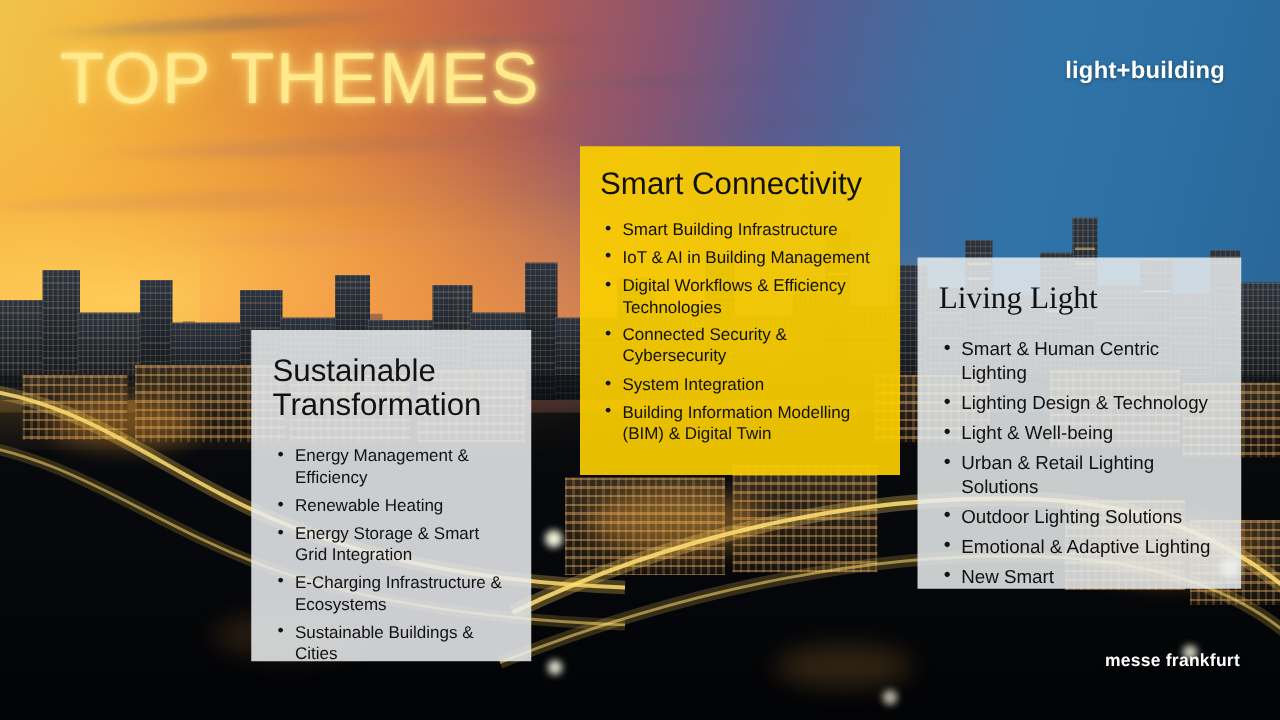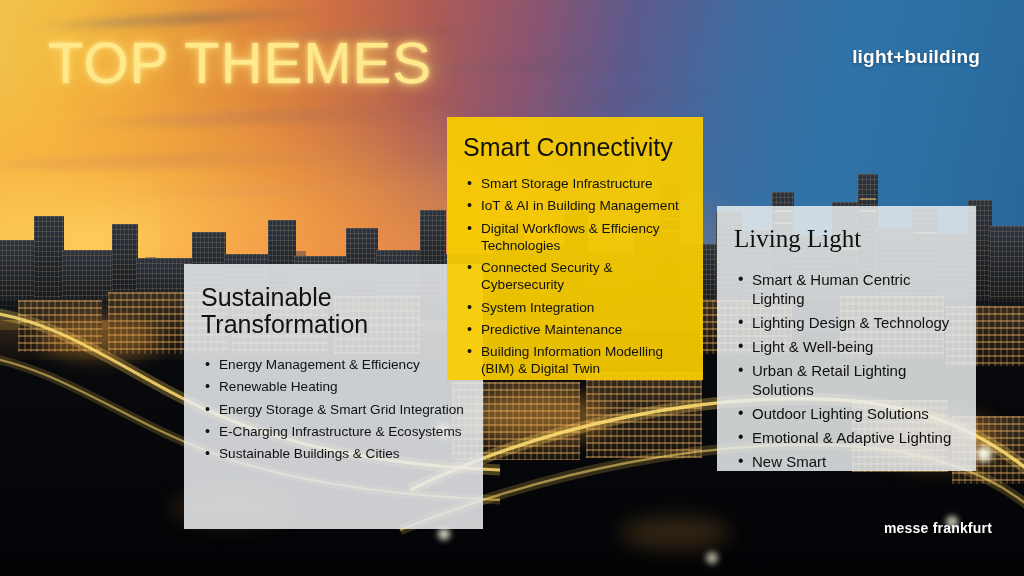--- a/index.html
+++ b/index.html
@@ -144,42 +144,42 @@
     text-shadow: 0 1px 3px rgba(0,0,0,.35);
   }
   #mf-logo {
     position: absolute; right: 32px; top: 520px;
     color: #ffffff; font-weight: bold; font-size: 14px;
     letter-spacing: .2px;
     text-shadow: 0 1px 3px rgba(0,0,0,.5);
   }
 
   
-  .panel { position: absolute; }
+  .panel { position: absolute; margin-left: 17px; }
   .panel h2 {
     font-weight: 400;
     color: #111111;
     line-height: 1.08;
   }
   .panel ul { list-style: none; }
   .panel li {
     position: relative;
     color: #111111;
     padding-left: 14px;
     line-height: 1.27;
   }
   .panel li::before {
     content: "•";
     position: absolute; left: 0; top: -1px;
     font-size: 1.05em;
   }
 
   
   #panel-sustainable {
-    left: 184px; top: 264px; width: 299px; height: 265px;
+    left: 184px; top: 264px; width: 224px; height: 265px;
     background: rgba(233,236,238,.87);
   }
   #panel-sustainable h2 { font-size: 25px; margin: 20px 0 0 17px; }
   #panel-sustainable ul { margin: 18px 16px 0 21px; font-size: 13.6px; }
   #panel-sustainable li { margin-bottom: 5px; }
 
   
   #panel-smart {
     left: 447px; top: 117px; width: 256px; height: 263px;
     background: rgba(250,205,0,.93);
@@ -344,26 +344,25 @@
         <li>Renewable Heating</li>
         <li>Energy Storage &amp; Smart Grid Integration</li>
         <li>E-Charging Infrastructure &amp; Ecosystems</li>
         <li>Sustainable Buildings &amp; Cities</li>
       </ul>
   </div>
 
   <div class="panel" id="panel-smart">
     <h2>Smart Connectivity</h2>
     <ul>
-        <li>Smart Storage Infrastructure</li>
+        <li>Smart Building Infrastructure</li>
         <li>IoT &amp; AI in Building Management</li>
         <li>Digital Workflows &amp; Efficiency Technologies</li>
         <li>Connected Security &amp; Cybersecurity</li>
         <li>System Integration</li>
-        <li>Predictive Maintenance</li>
         <li>Building Information Modelling (BIM) &amp; Digital Twin</li>
       </ul>
   </div>
 
   <div class="panel" id="panel-living">
     <h2>Living Light</h2>
     <ul>
         <li>Smart &amp; Human Centric Lighting</li>
         <li>Lighting Design &amp; Technology</li>
         <li>Light &amp; Well-being</li>

